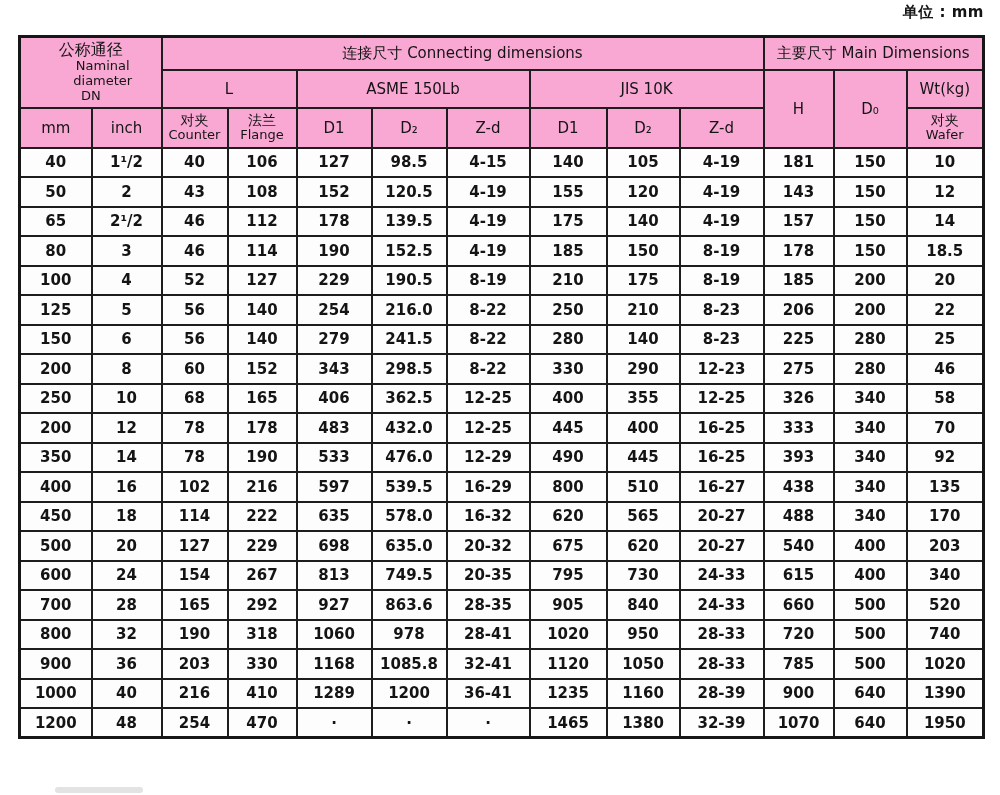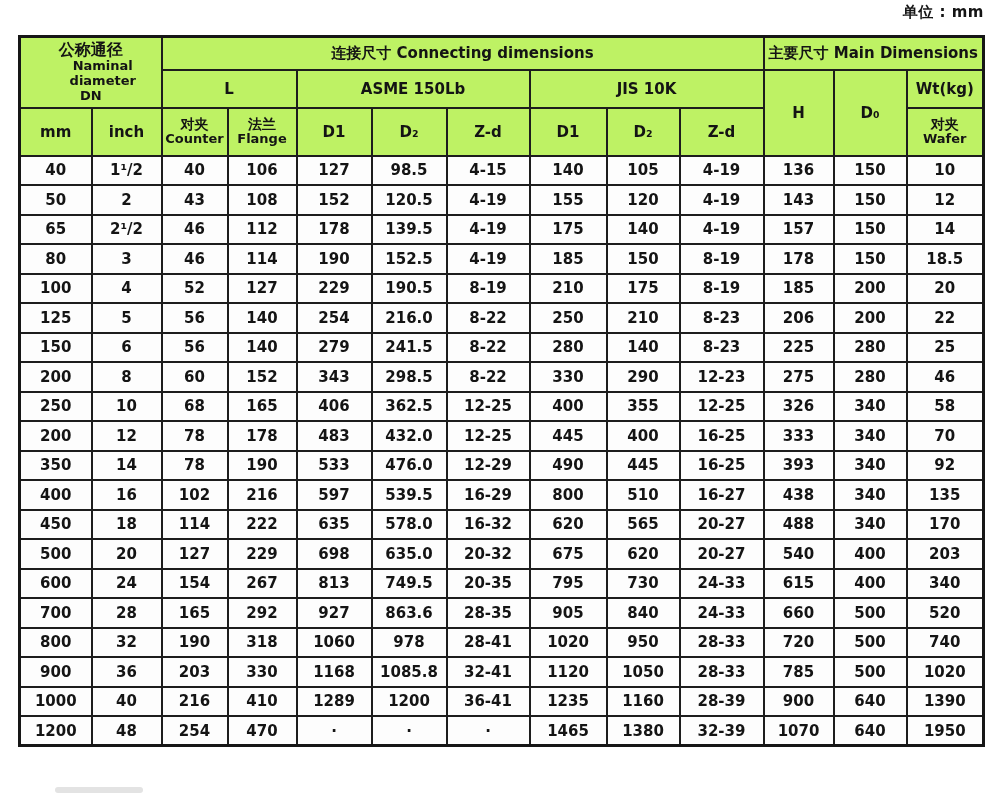--- a/index.html
+++ b/index.html
@@ -28,33 +28,33 @@
     border: 3px solid #161616;
   }
   .dim-table th, .dim-table td {
     border: 2px solid #1d1d1d;
     text-align: center;
     vertical-align: middle;
     padding: 0;
     overflow: hidden;
   }
   .dim-table th {
-    background: #bef264;
+    background: #f9a8d4;
     font-size: 15px;
-    font-weight: bold;
+    font-weight: normal;
   }
   .dim-table td {
     background: #fdfdfd;
     font-size: 15px;
     font-weight: bold;
     height: 29.5px;
   }
   .hrow1 th { height: 33px; }
   .hrow2 th { height: 38px; }
-  .hrow3 th { height: 48px; }
+  .hrow3 th { height: 40px; }
   .nd-cell .zh { display: block; font-size: 16px; line-height: 1.15; }
   .nd-cell .en { display: block; font-size: 13px; line-height: 1.15; padding-left: 24px; }
   .nd-cell .dn { display: block; font-size: 13px; line-height: 1.15; }
   .two-line span { display: block; font-size: 14px; line-height: 1.05; }
   .two-line .en { font-size: 13px; }
   .group-zh-en { font-size: 15px; }
   .scan-artifact {
     position: absolute;
     left: 55px; top: 787px;
     width: 88px; height: 6px;
@@ -129,21 +129,21 @@
         <td>40</td>
         <td>1¹/2</td>
         <td>40</td>
         <td>106</td>
         <td>127</td>
         <td>98.5</td>
         <td>4-15</td>
         <td>140</td>
         <td>105</td>
         <td>4-19</td>
-        <td>136</td>
+        <td>181</td>
         <td>150</td>
         <td>10</td>
       </tr>
       <tr>
         <td>50</td>
         <td>2</td>
         <td>43</td>
         <td>108</td>
         <td>152</td>
         <td>120.5</td>

